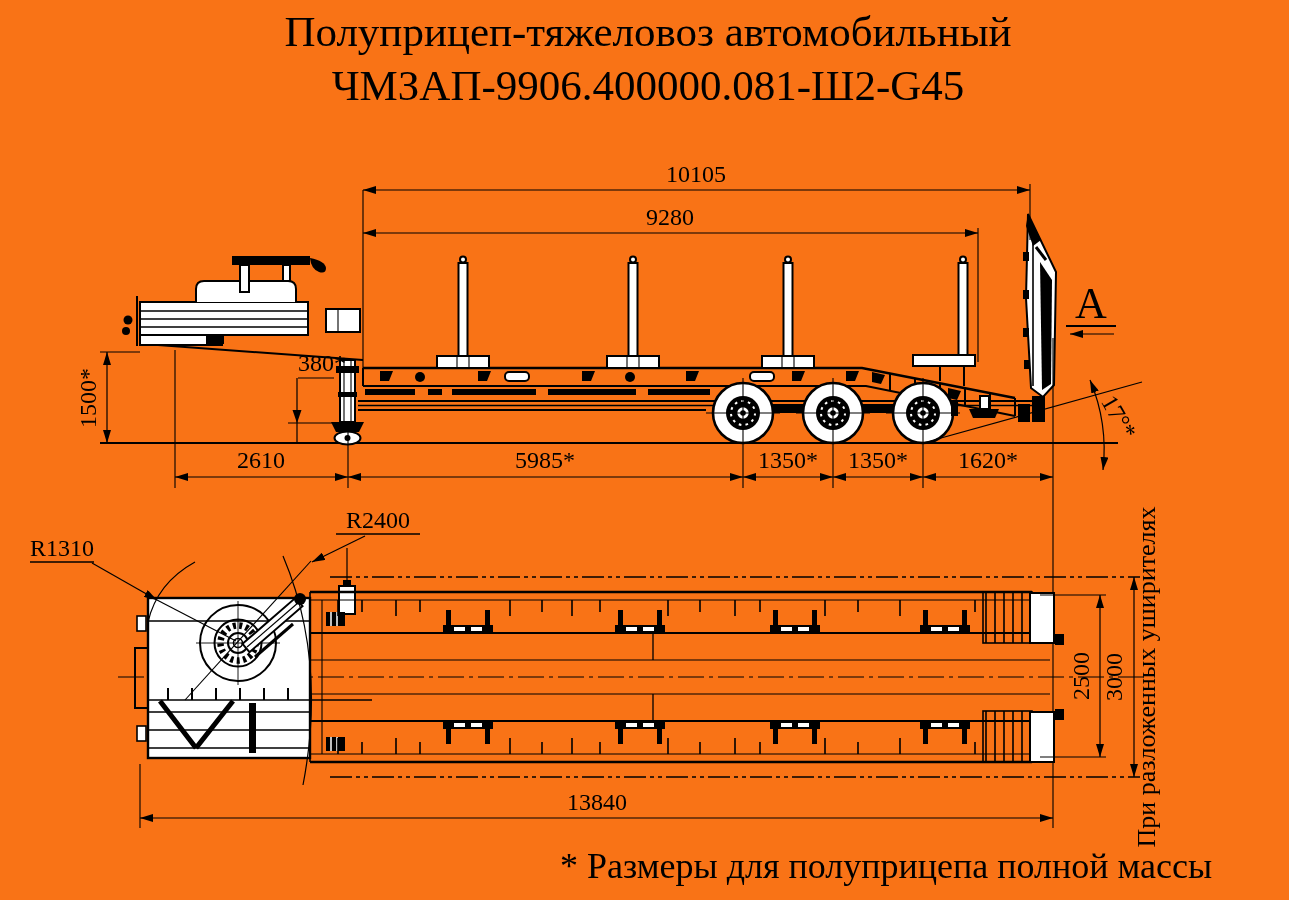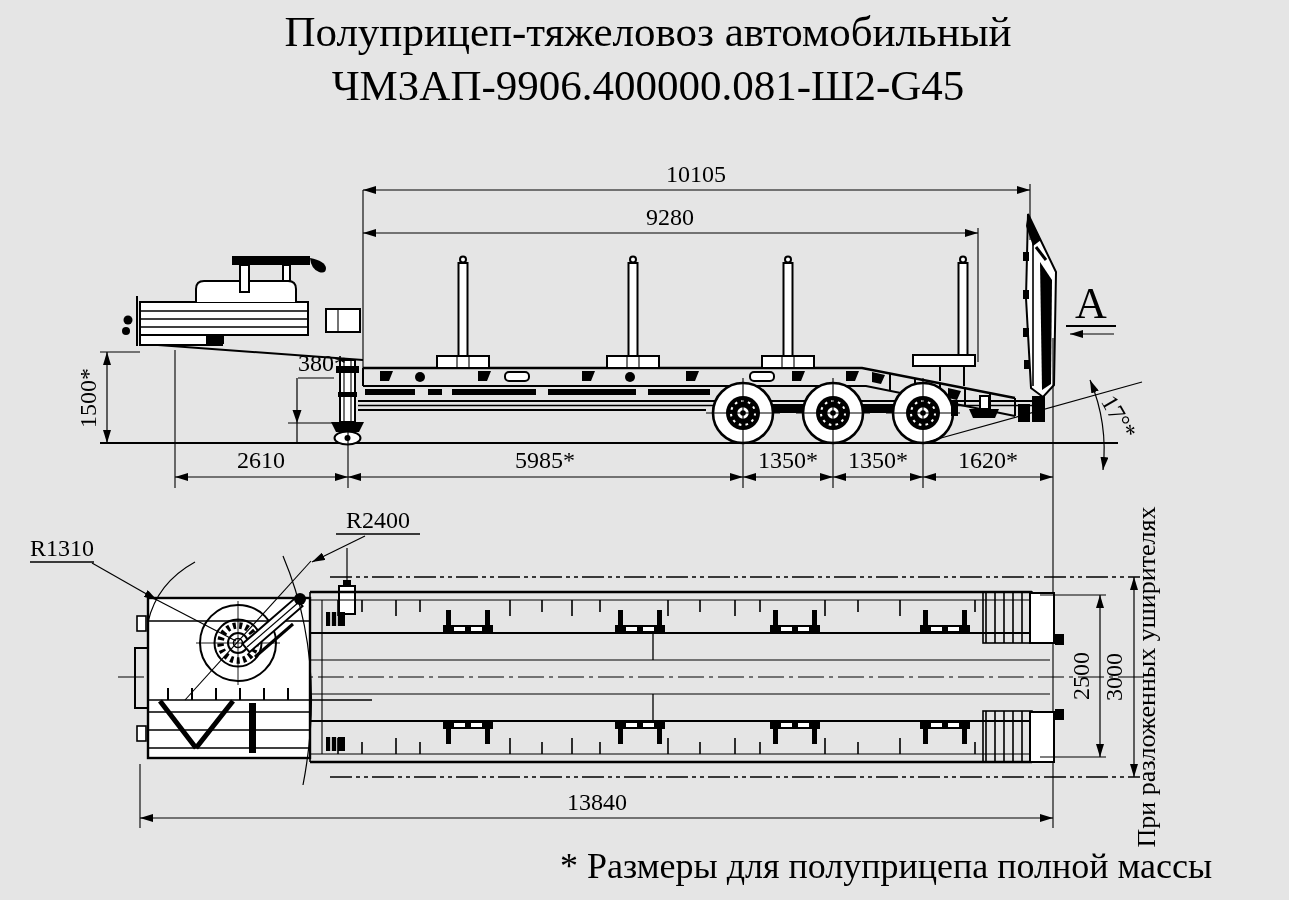--- a/index.html
+++ b/index.html
@@ -1,16 +1,16 @@
 <!DOCTYPE html>
 <html><head>
 <meta charset="utf-8">
 <style>
   html,body{margin:0;padding:0;background:#fff;}
-  .page{width:1289px;height:900px;background:#e5e5e5;position:relative;overflow:hidden;}
+  .page{width:1289px;height:900px;background:#f97316;position:relative;overflow:hidden;}
   svg{display:block;}
   text{font-family:"Liberation Serif","DejaVu Serif",serif;fill:#000;}
   .t-title{font-size:43px;}
   .t-dim{font-size:24px;}
   .t-note{font-size:26px;}
   .t-foot{font-size:36px;}
   .t-view{font-size:44px;}
   .ln{stroke:#000;stroke-width:2;fill:none;}
   .ln24{stroke:#000;stroke-width:2.4;fill:none;}
   .ln16{stroke:#000;stroke-width:1.6;fill:none;}

